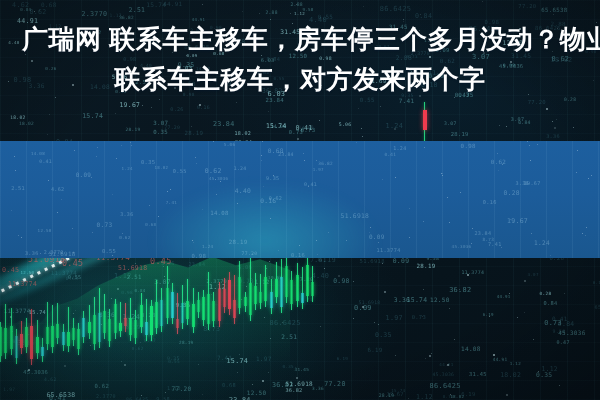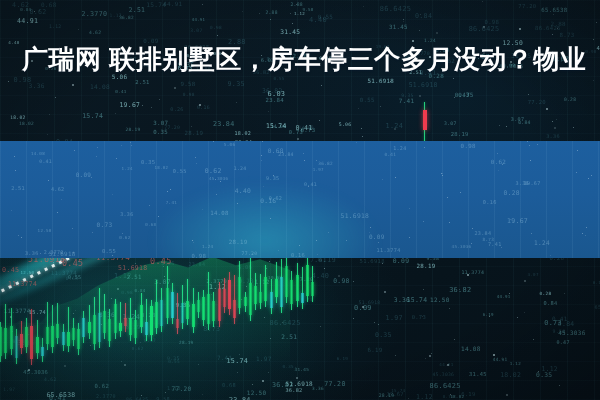--- a/index.html
+++ b/index.html
@@ -1065,16 +1065,17 @@
         <div class="dnum" style="color: rgba(200, 240, 255, 0.3); left: 503.538px; top: 48.0285px; font-size: 6.3px;">0.28</div>
         <div class="dnum" style="color: rgba(200, 240, 255, 0.3); left: 490.786px; top: 17.8368px; font-size: 5.9px;">0.62</div>
         <div class="dnum" style="color: rgba(200, 240, 255, 0.3); left: 75.6363px; top: 29.606px; font-size: 6px;">0.09</div>
         <div class="dnum" style="color: rgba(200, 240, 255, 0.3); left: 48.6765px; top: 109.773px; font-size: 5.9px;">51.6918</div>
         <div class="dnum" style="color: rgba(200, 240, 255, 0.3); left: 460.62px; top: 1.55746px; font-size: 5.8px;">0.98</div>
         <div class="dnum" style="color: rgba(200, 240, 255, 0.3); left: 487.909px; top: 99.7876px; font-size: 5.2px;">7.41</div>
       </div>
   </div>
 
   <div id="headline-text">
-    <div class="hl-line l1">广瑞网 联排别墅区，房车停三个多月没动？物业</div>
+    <div class="hl-line l1">广瑞网 联系车主移车，房车停三个多月没动？物业</div>
+    <div class="hl-line l2">联系车主移车，对方发来两个字</div>
   </div>
 
 </div>
 
 </body></html>

